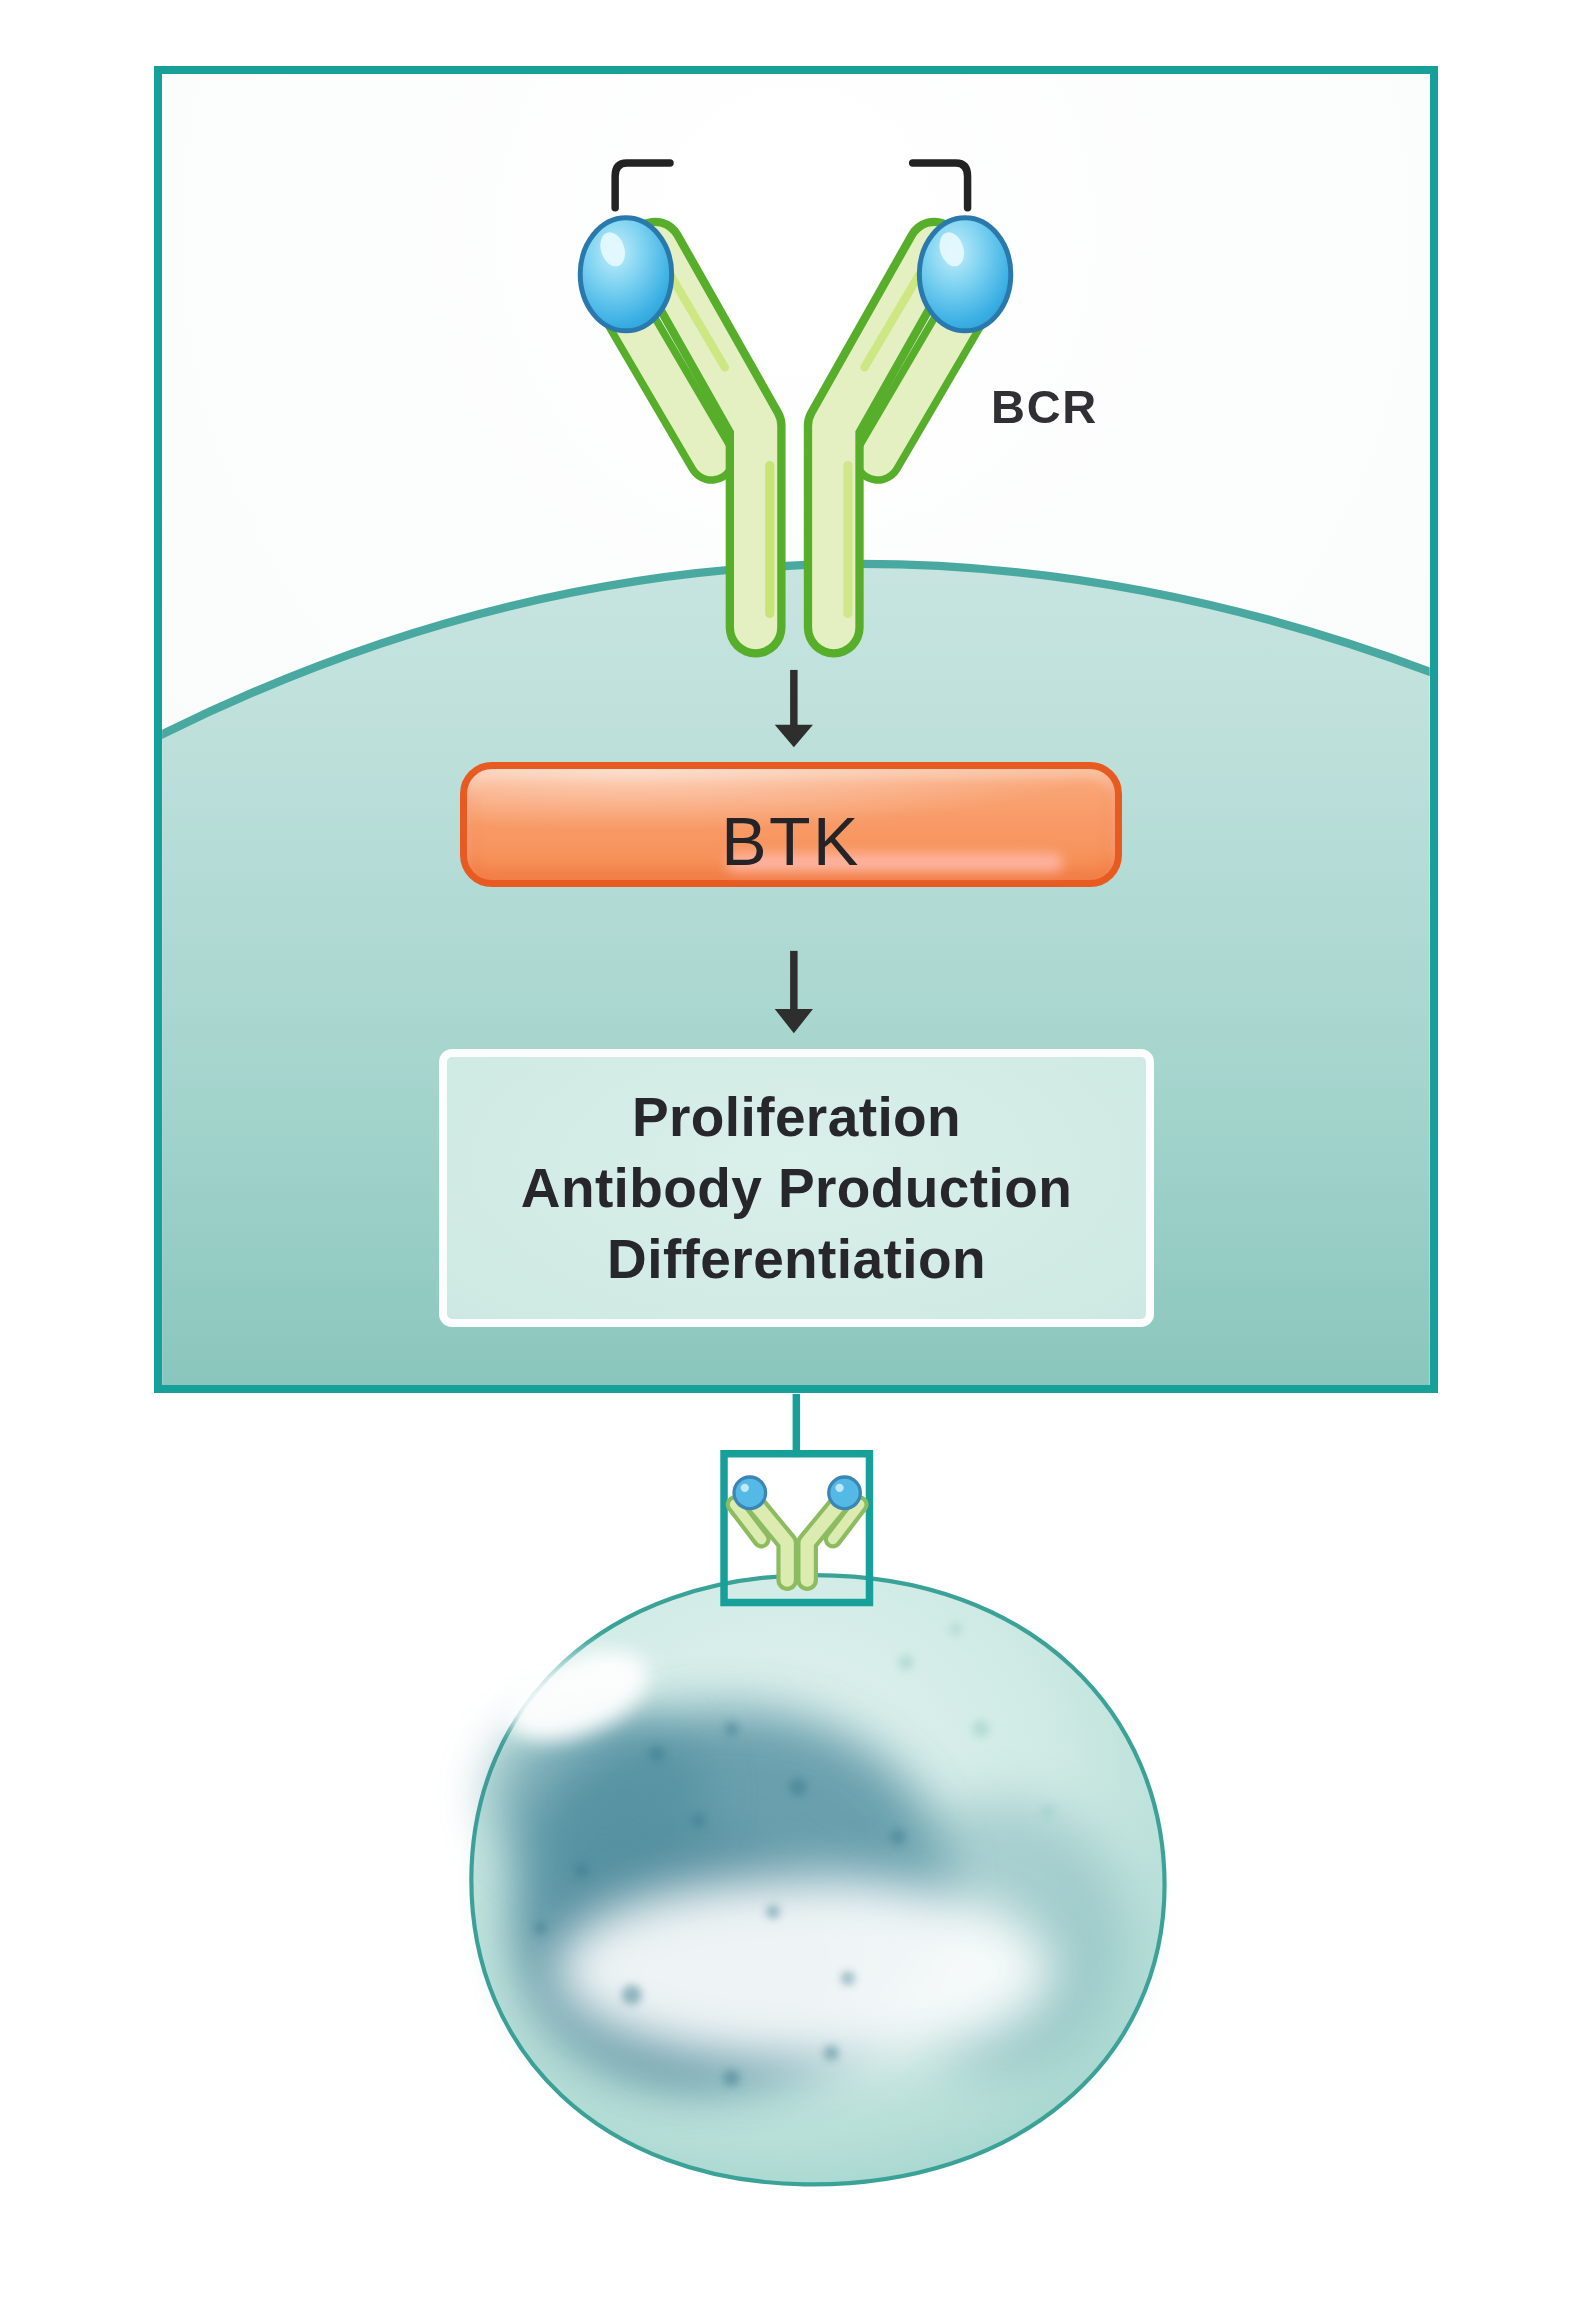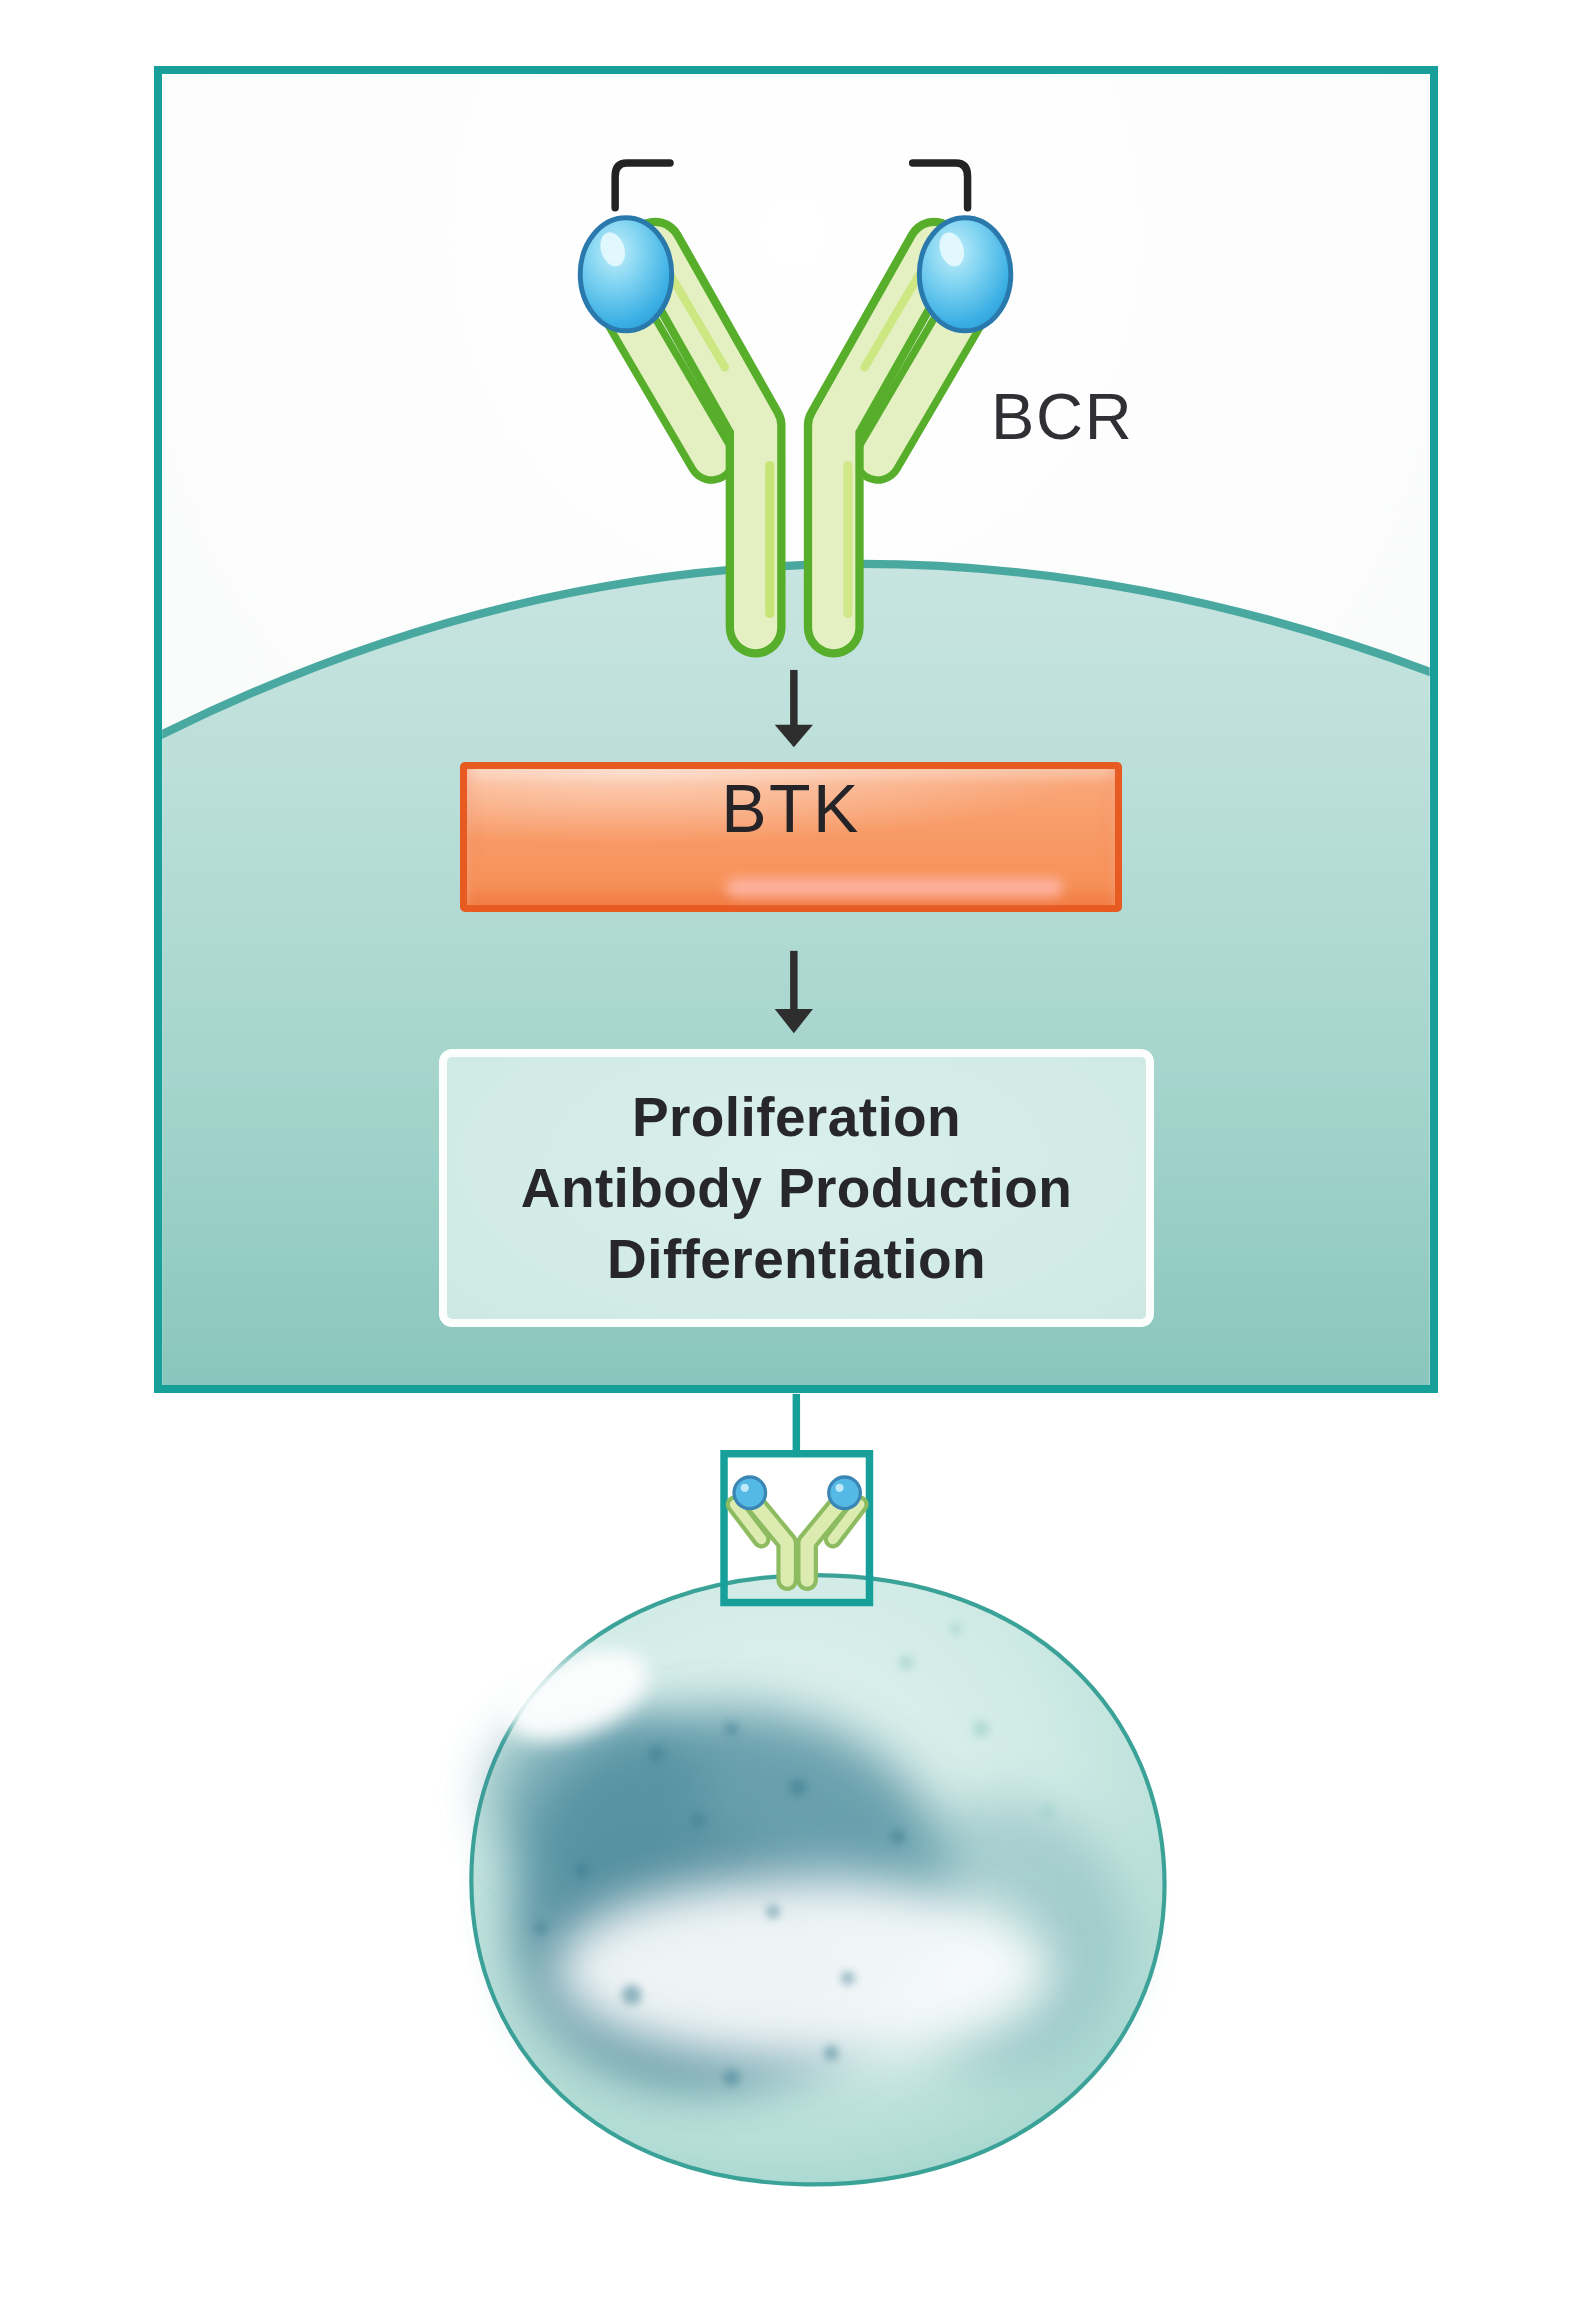--- a/index.html
+++ b/index.html
@@ -13,31 +13,31 @@
     left:154px;top:66px;width:1284px;height:1327px;
     border:8.3px solid #16a099;box-sizing:border-box;
     background:transparent;z-index:3;pointer-events:none;
   }
   
   #antigen-label{
     left:791px;top:96px;transform:translateX(-50%);
     font-size:70px;font-weight:600;letter-spacing:0.8px;color:#232323;z-index:4;white-space:nowrap;
   }
   #bcr-label{
-    left:991px;top:379px;font-size:65px;font-weight:400;letter-spacing:1.7px;color:#303034;z-index:4;
+    left:991px;top:379px;font-size:47px;font-weight:700;letter-spacing:1.7px;color:#303034;z-index:4;
   }
   
   #btk-box{
-    left:460px;top:762px;width:662px;height:150px;box-sizing:border-box;
-    border:7.5px solid #e75b23;border-radius:5px;z-index:4;
+    left:460px;top:762px;width:662px;height:125px;box-sizing:border-box;
+    border:7.5px solid #e75b23;border-radius:32px;z-index:4;
     background:
       radial-gradient(130% 100% at 25% 0%, rgba(255,255,255,0.50) 0%, rgba(255,255,255,0) 55%),
       linear-gradient(180deg,#faa97c 0%,#f89b68 45%,#f68e53 100%);
     box-shadow: inset 0 -10px 15px rgba(235,95,45,0.38), inset 0 8.3px 11.6px rgba(255,255,255,0.35);
-    display:flex;align-items:flex-start;justify-content:center;
+    display:flex;align-items:flex-end;justify-content:center;
   }
   #btk-sheen{
     left:40%;bottom:8.3px;width:52%;height:18.3px;border-radius:11.6px;
     background:rgba(255,184,172,0.85);filter:blur(5.8px);
   }
   #btk-label{
     font-size:68px;font-weight:400;letter-spacing:2.5px;color:#242428;position:relative;
   }
   
   #outcome-box{

